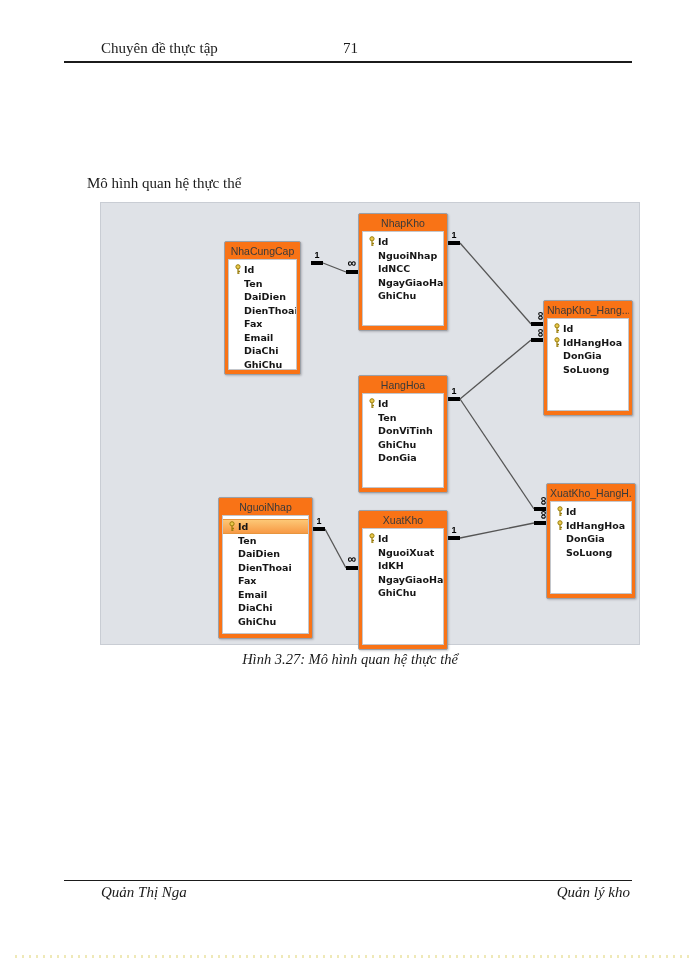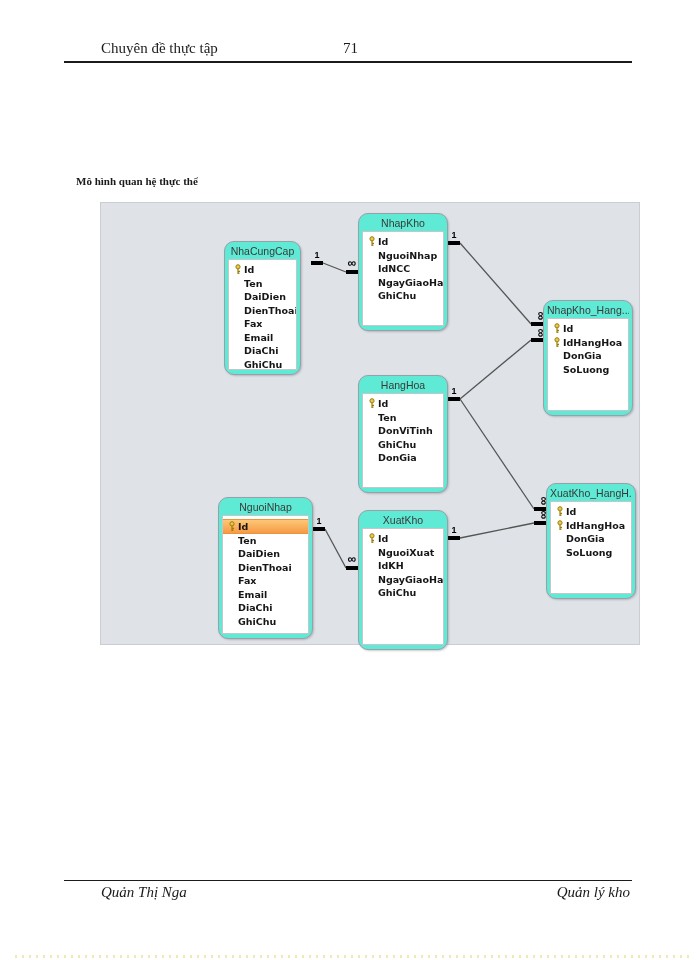--- a/index.html
+++ b/index.html
@@ -7,30 +7,30 @@
        font-family:"Liberation Serif", serif;color:#1a1a1a;}
 
   .page{position:absolute;inset:0;background:#fff;}
 
   
   .hdr-left{position:absolute;left:101px;top:40px;font-size:15px;}
   .hdr-page{position:absolute;left:343px;top:40px;font-size:15px;}
   .hdr-rule{position:absolute;left:64px;top:61px;width:568px;border-top:2px solid #1b1b1b;}
 
   .sec-head{position:absolute;left:103px;top:118px;font-size:15px;font-weight:bold;}
-  .sub-head{position:absolute;left:76px;top:175px;font-size:11px;font-weight:bold;}
+  .sub-head{position:absolute;left:87px;top:175px;font-size:15px;font-weight:normal;}
 
   
   .canvas{position:absolute;left:100px;top:202px;width:540px;height:443px;
           background:#dfe2e7;border:1px solid #c9cdd4;box-sizing:border-box;}
   .wires{position:absolute;left:0;top:0;}
 
   
-  .etable{position:absolute;box-sizing:border-box;background:#5eead4;
-          border:1px solid #9aa0a8;border-radius:10px;
+  .etable{position:absolute;box-sizing:border-box;background:#f97316;
+          border:1px solid #9aa0a8;border-radius:2px;
           box-shadow:1px 1px 2px rgba(60,60,70,.25);
           display:flex;flex-direction:column;padding:2px 3px 4px;}
   .etitle{font-family:"Liberation Sans", sans-serif;font-size:10.5px;color:#3a3a3a;
           text-align:center;line-height:15px;height:15px;white-space:nowrap;overflow:hidden;}
   .fields{flex:1;background:#ffffff;border:1px solid #c3c6cb;padding:3px 0 4px;overflow:hidden;font-weight:bold;}
   .frow{display:flex;align-items:center;height:13.5px;padding:0 2px 0 5px;
         font-family:"DejaVu Sans", sans-serif;font-size:9.5px;color:#151515;white-space:nowrap;}
   .frow .kicon{width:10px;flex:0 0 10px;display:inline-flex;align-items:center;}
   .frow.hl{background:linear-gradient(#fdc776,#f79a45);border-top:1px solid #e7953e;
            border-bottom:1px solid #e7953e;height:12.5px;}
@@ -333,19 +333,20 @@
           </div>
         <div class="frow">
             <span class="kicon"></span>
             <span class="fname">SoLuong</span>
           </div>
       </div>
     </div>
 
   </div>
 
+  <div class="caption">Hình 3.27: Mô hình quan hệ thực thể</div>
 
   <div class="ftr-rule"></div>
   <div class="ftr-left">Quản Thị Nga</div>
   <div class="ftr-right">Quản lý kho</div>
 
   <div class="bottom-dots"></div>
 </div>
 
 </body></html>

